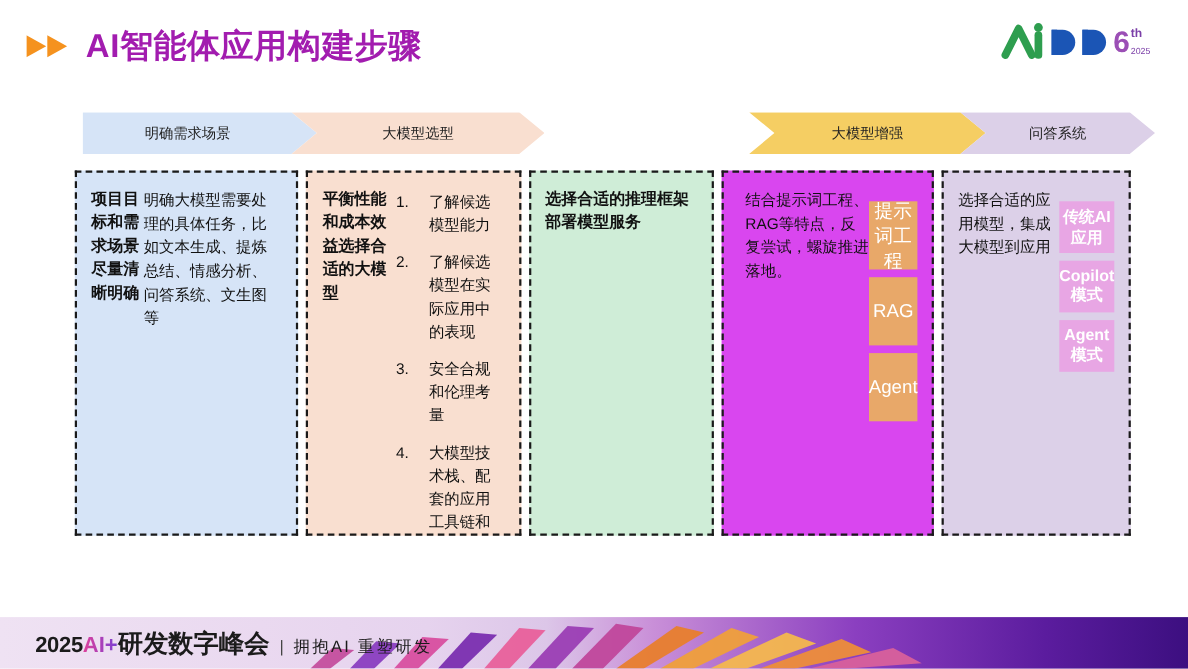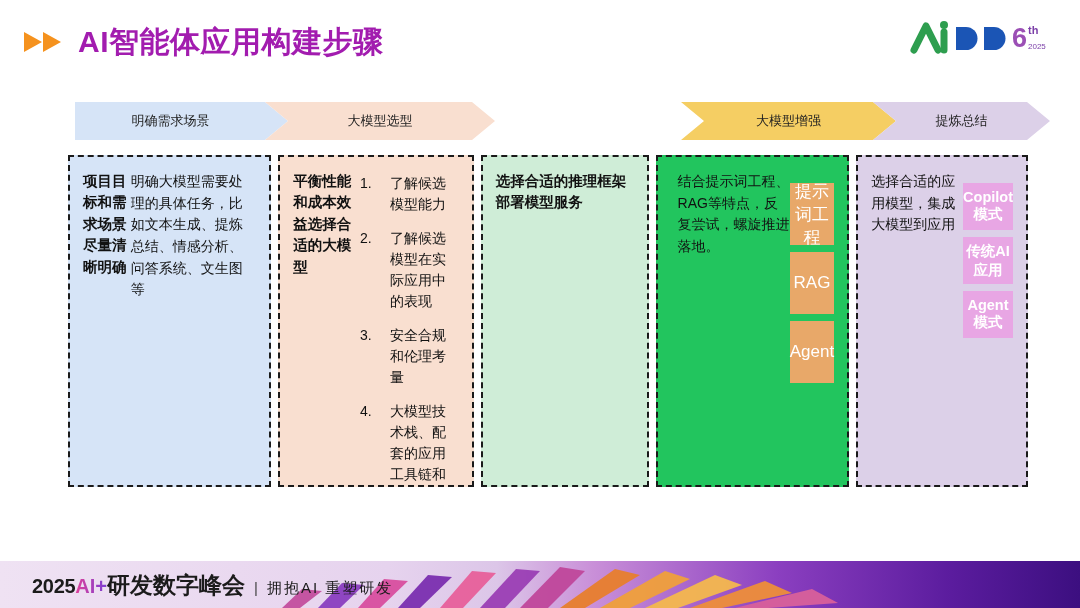--- a/index.html
+++ b/index.html
@@ -57,21 +57,21 @@
     line-height: 1.48; margin-bottom: 10px;
   }
   .card-p {
     font-size: 14px; color: #111; line-height: 1.55;
   }
   .card.c1 { width: 206px; background: #D6E4F7; justify-content: center; }
   .card.c1 .card-h { margin-bottom: 14px; }
   .card.c2 { width: 198px; background: #F9DFD0; }
   .card.c3 { width: 170px; background: #CFEDD7; justify-content: center; }
   .card.c3 .card-h { margin-bottom: 0; }
-  .card.c4 { width: 196px; background: #22c55e; padding-left: 20px; }
+  .card.c4 { width: 196px; background: #d946ef; padding-left: 20px; }
   .card.c5 { width: 174px; background: #DCD0E8; }
 
   .olist { list-style: none; margin-top: 2px; }
   .olist li {
     display: flex; font-size: 14px; color: #111; line-height: 1.5;
     margin-bottom: 13px;
   }
   .olist .num { width: 30px; flex: none; }
   .olist .txt { flex: 1; }
 
@@ -139,21 +139,21 @@
     <div class="chev c2" style="left:190px; width:230px; background:#F9DFD0;
                 clip-path: polygon(0 0, 207px 0, 230px 50%, 207px 100%, 0 100%, 23px 50%);">
       <span class="chev-label">大模型选型</span>
     </div>
     <div class="chev c4" style="left:606px; width:215px; background:#F5CE63;
                 clip-path: polygon(0 0, 192px 0, 215px 50%, 192px 100%, 0 100%, 23px 50%);">
       <span class="chev-label">大模型增强</span>
     </div>
     <div class="chev c5" style="left:798px; width:177px; background:#DCD0E8;
                 clip-path: polygon(0 0, 154px 0, 177px 50%, 154px 100%, 0 100%, 23px 50%);">
-      <span class="chev-label">提炼总结</span>
+      <span class="chev-label">问答系统</span>
     </div>
   </div>
 
   <div class="cards">
 
     <div class="card c1">
       <div class="card-h">项目目标和需求场景尽量清晰明确</div>
       <div class="card-p">明确大模型需要处理的具体任务，比如文本生成、提炼总结、情感分析、问答系统、文生图等</div>
     </div>
 
@@ -188,22 +188,22 @@
       <div class="chip-stack">
         <div class="chip">提示词工程</div>
         <div class="chip">RAG</div>
         <div class="chip">Agent</div>
       </div>
     </div>
 
     <div class="card c5">
       <div class="card-p">选择合适的应用模型，集成大模型到应用</div>
       <div class="chip-stack">
+        <div class="chip">传统AI应用</div>
         <div class="chip">Copilot模式</div>
-        <div class="chip">传统AI应用</div>
         <div class="chip">Agent模式</div>
       </div>
     </div>
 
   </div>
 
   <div class="footer">
     <svg width="1080" height="47" viewBox="0 0 1080 47" style="position:absolute;left:0;top:0;">
       <g opacity="0.95">
         <path d="M560 47 L615 8 L640 14 L585 47 Z" fill="#E87F2E"></path>

